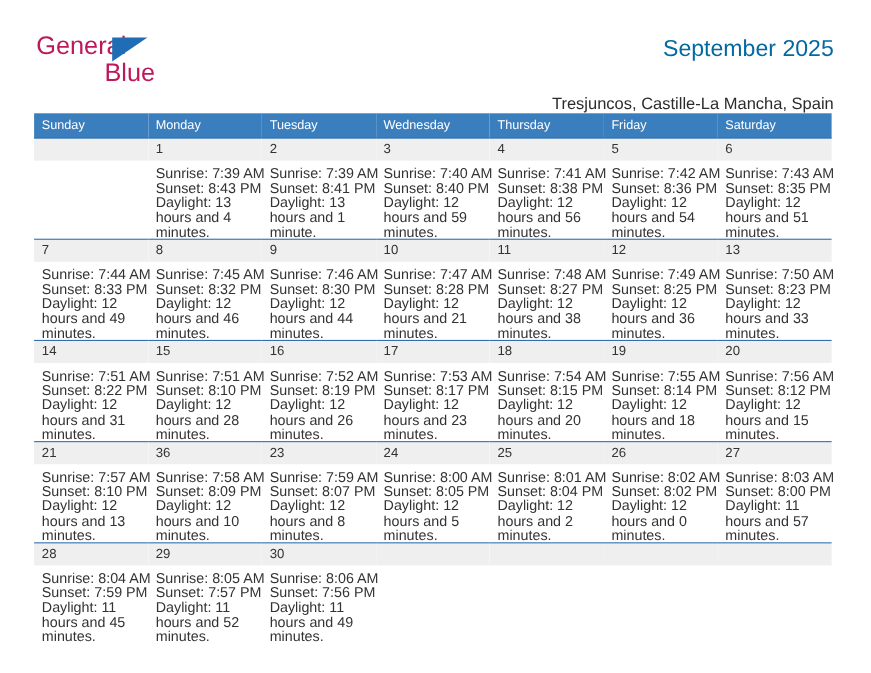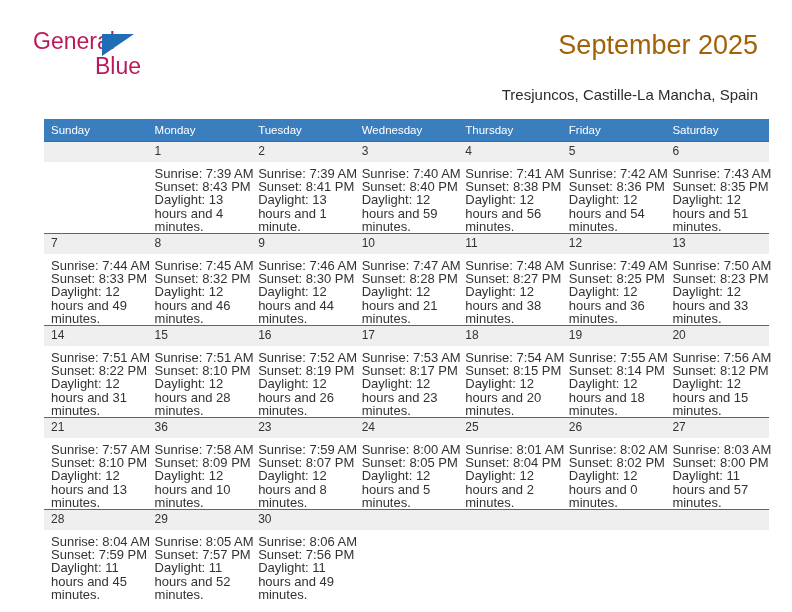--- a/index.html
+++ b/index.html
@@ -63,44 +63,43 @@
     font-family: "Liberation Sans", sans-serif;
   }
 
   .title-block {
     position: absolute;
     right: 0;
     top: 0;
     text-align: right;
   }
   .cal-title {
-    font-size: 27px;
-    color: #a16207;
+    font-size: 21px;
+    color: #0369a1;
     line-height: 34px;
     white-space: nowrap;
     font-weight: normal;
   }
   .cal-subtitle {
     font-size: 15px;
     color: #2b2b2b;
     line-height: 22px;
     margin-top: 22px;
     white-space: nowrap;
     font-weight: normal;
   }
 
   
   .calendar {
     position: absolute;
-    left: 44px;
+    left: 31px;
     top: 103px;
     width: 725px;
     border-collapse: collapse;
     table-layout: fixed;
-    margin-top: 16px;
   }
   .calendar th {
     background: #3b7ebe;
     color: #ffffff;
     font-size: 11.5px;
     font-weight: normal;
     text-align: left;
     padding: 5px 0 5px 7px;
     height: 12px;
     border: none;

